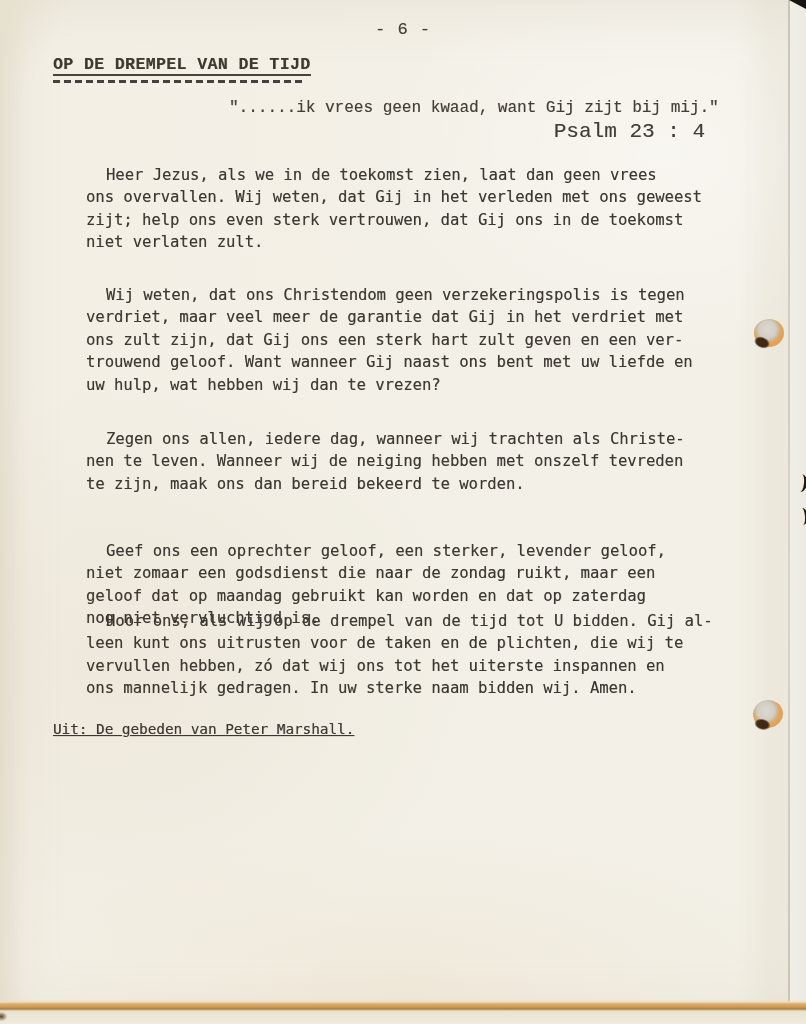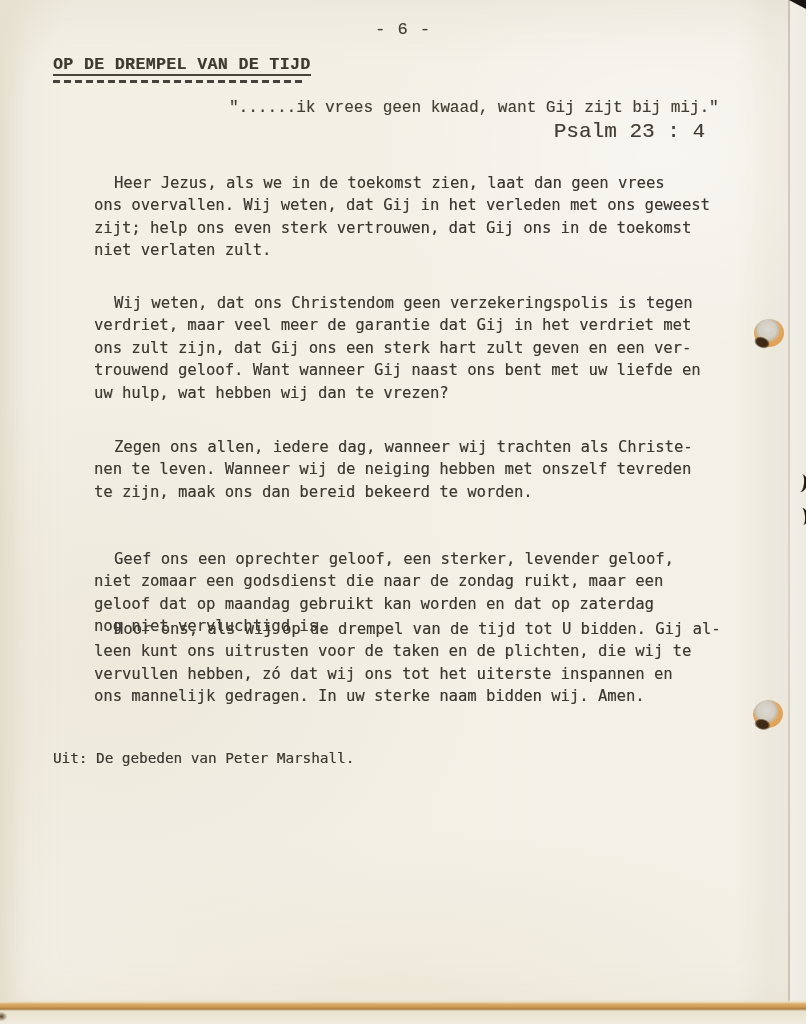--- a/index.html
+++ b/index.html
@@ -51,35 +51,36 @@
     font-size: 16px; white-space: nowrap;
     text-shadow: 0.4px 0.3px 0 rgba(67,62,52,0.4);
   }
   .quote-source {
     position: absolute; top: 120px; left: 545px; width: 160px;
     text-align: right; font-size: 21px;
     text-shadow: 0.4px 0.3px 0 rgba(67,62,52,0.4);
   }
   .para {
     position: absolute; left: 86px; width: 645px;
-    margin: 8px;
+    margin: 0;
     font-size: 15.5px; line-height: 22.4px;
     white-space: pre-line;
     text-indent: 20px;
     text-shadow: 0.35px 0.3px 0 rgba(60,56,49,0.45);
   }
   .p1 { top: 164px; }
   .p2 { top: 284px; }
   .p3 { top: 428px; }
   .p4 { top: 540px; }
   .p5 { top: 610px; }
   .attribution {
-    position: absolute; top: 750px; left: 53px;
+    position: absolute; top: 721px; left: 53px;
     font-size: 14.3px;
     text-shadow: 0.35px 0.3px 0 rgba(60,56,49,0.45);
+    text-decoration: underline;
   }
   
   .right-edge-line {
     position: absolute; left: 788px; top: 0; width: 2px; height: 1004px;
     background: linear-gradient(180deg, rgba(176,167,148,0.55), rgba(176,167,148,0.30) 60%, rgba(176,167,148,0.55));
   }
   .right-margin-strip {
     position: absolute; left: 790px; top: 0; width: 16px; height: 1004px;
     background: linear-gradient(90deg, #f1eee7, #edeae2);
   }

